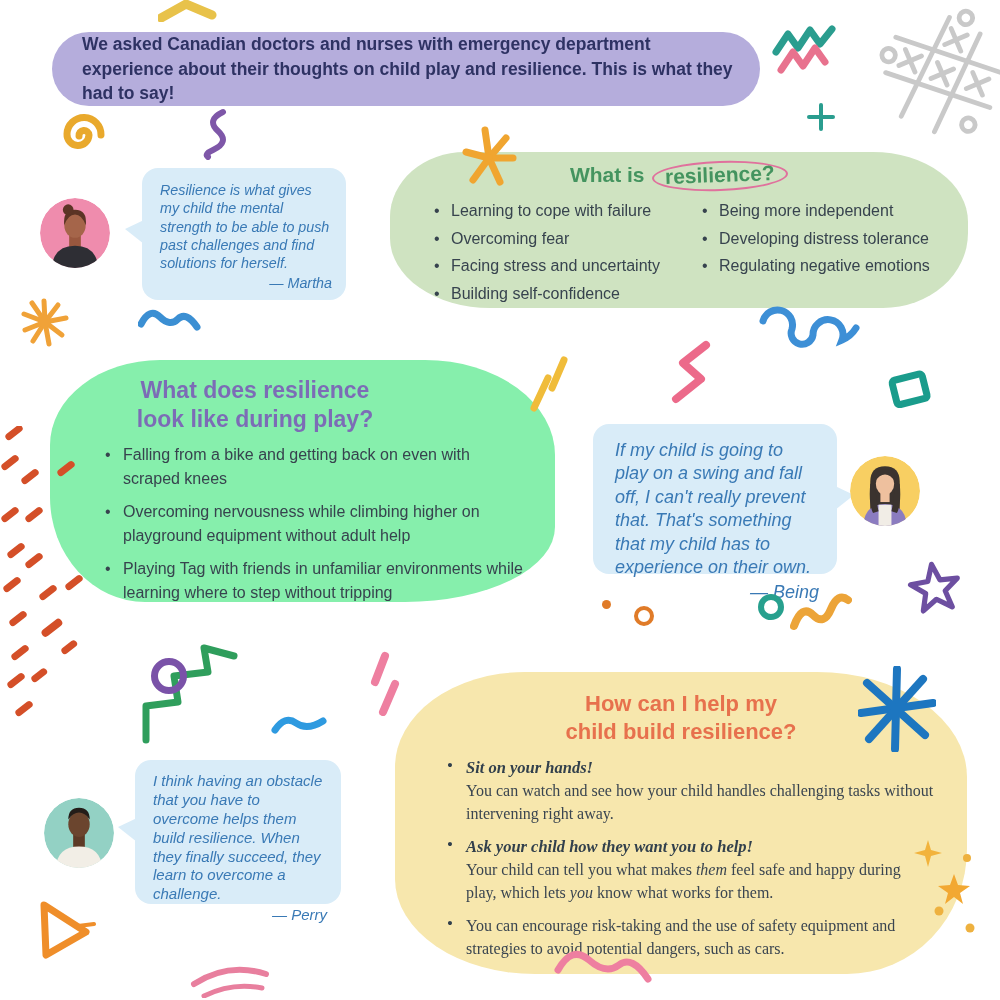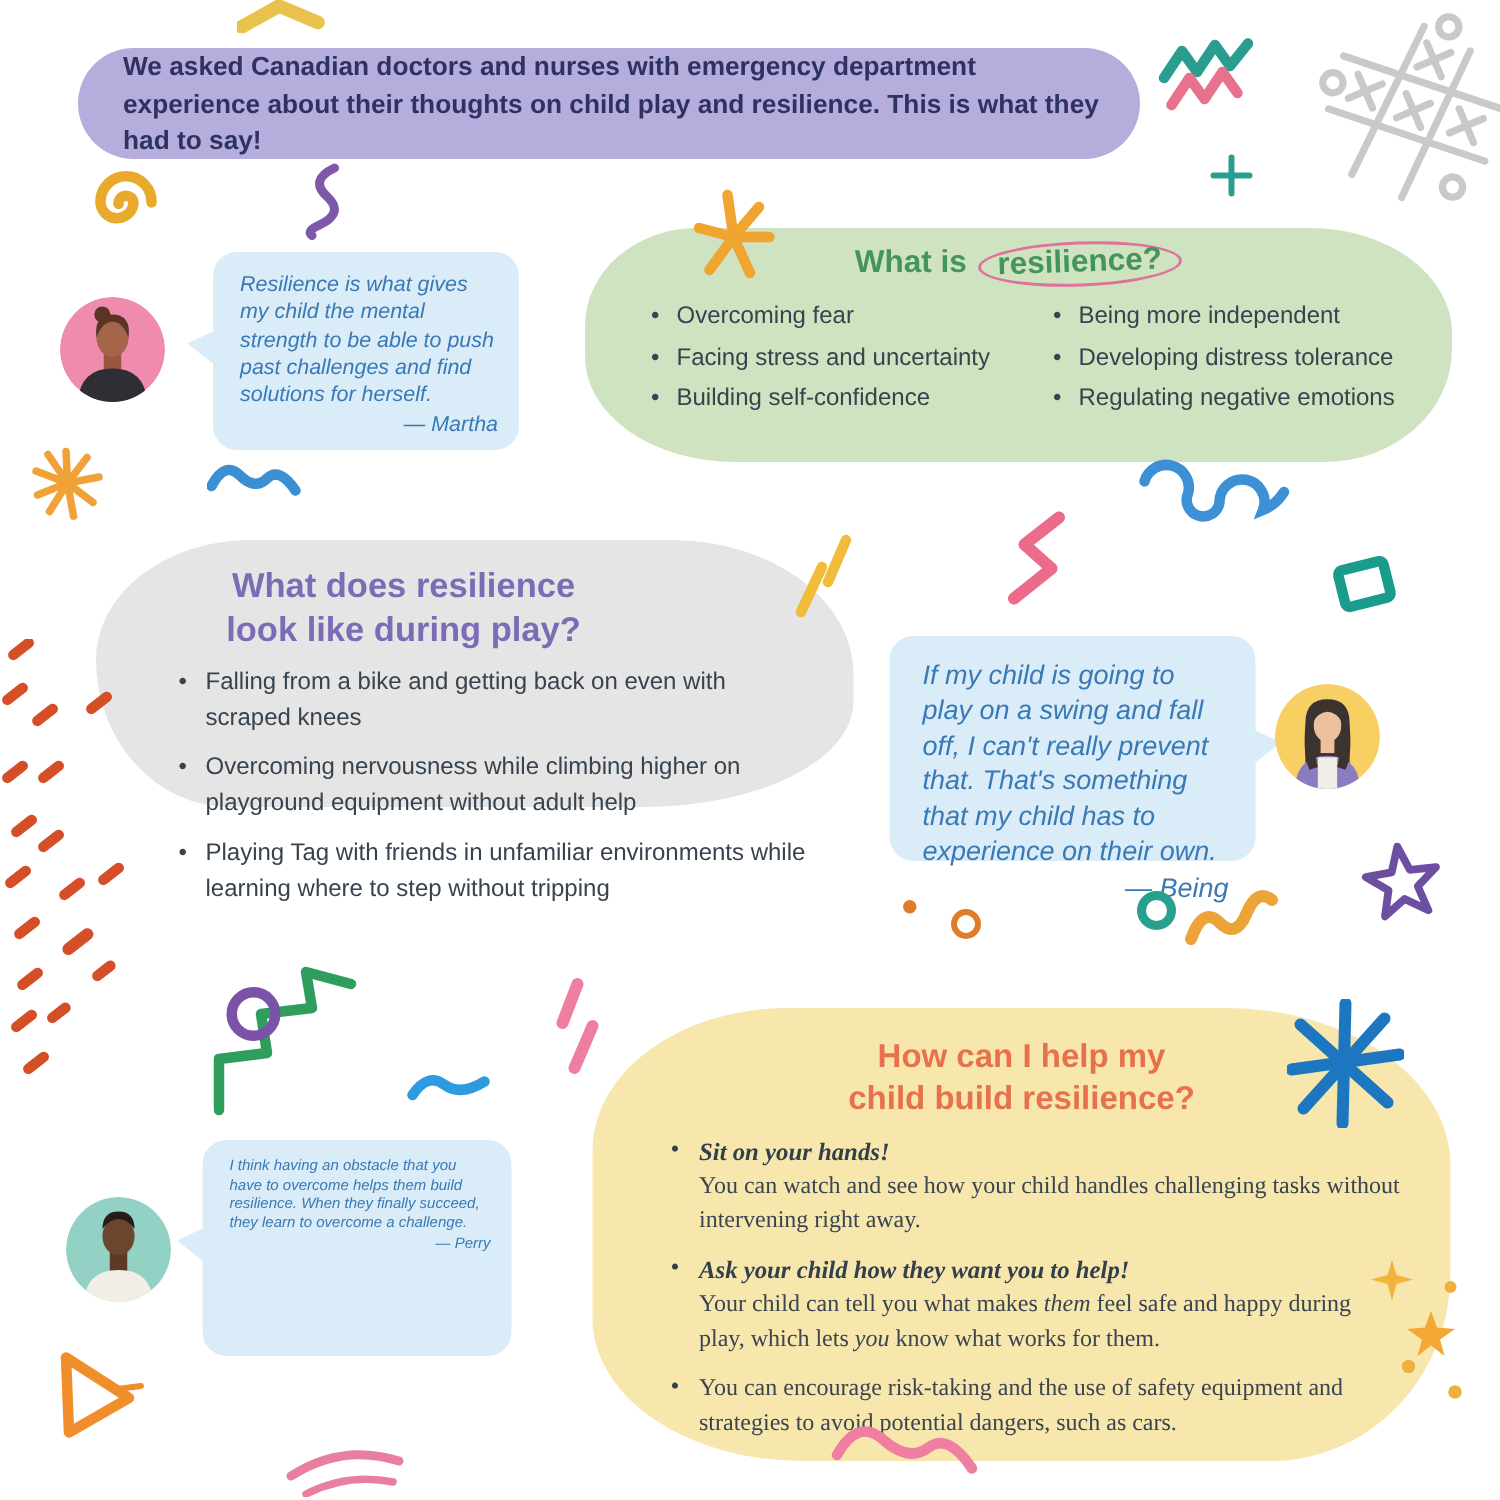--- a/index.html
+++ b/index.html
@@ -18,21 +18,21 @@
   .green-title{margin:0;text-align:center;font-size:21px;font-weight:bold;color:#44945f;}
   .circled{display:inline-block;border:2.5px solid #e0719d;border-radius:50%;
            padding:0 11px 2px;transform:rotate(-2deg);margin-left:2px;}
   .green-cols{display:flex;gap:16px;padding:6px 20px 0 42px;}
   .green-cols ul{flex:0 0 252px;margin:0;padding:0;list-style:none;}
   .green-cols ul+ul{flex:1;}
   .green-cols li{position:relative;padding-left:19px;line-height:27.5px;font-size:16px;
                  color:#37434e;white-space:nowrap;}
   .green-cols li::before{content:"\2022";position:absolute;left:2px;color:#37434e;}
   
-  .blob.pink{left:64px;top:360px;width:505px;height:178px;background:#e5e5e5;
+  .blob.pink{left:50px;top:360px;width:505px;height:242px;background:#86efac;
              border-radius:110px 130px 150px 95px / 85px 95px 75px 105px;padding-top:16px;}
   .pink-title{margin:0;text-align:center;padding-right:95px;font-size:23px;font-weight:bold;
               color:#7c6cb6;line-height:1.24;}
   .pink-bullets{margin:0;padding:10px 28px 0 52px;list-style:none;}
   .pink-bullets li{position:relative;padding-left:21px;margin-bottom:9px;line-height:24px;
                    font-size:16px;color:#37434e;}
   .pink-bullets li::before{content:"\2022";position:absolute;left:3px;color:#37434e;}
   
   .blob.yellow{left:395px;top:672px;width:572px;height:302px;background:#f7e7ad;
                border-radius:130px 150px 120px 140px / 95px 105px 125px 95px;padding-top:18px;}
@@ -50,37 +50,38 @@
                 border-bottom:15px solid transparent;}
   .bubble .tail.left{left:-17px;border-right:19px solid #d9ecf8;}
   .bubble .tail.right{right:-17px;border-left:19px solid #d9ecf8;}
   .bubble p{margin:0;}
   .bubble .attr{text-align:right;margin-top:2px;}
   .bubble.martha{left:142px;top:168px;width:204px;height:132px;padding:13px 14px 10px 18px;
                  font-size:14.3px;line-height:1.28;font-style:italic;}
   .bubble.kelly{left:593px;top:424px;width:244px;height:150px;padding:15px 18px 10px 22px;
                 font-size:18px;line-height:1.3;}
   .bubble.perry{left:135px;top:760px;width:206px;height:144px;padding:12px 14px 10px 18px;
-                font-size:10px;line-height:1.26;}
+                font-size:15px;line-height:1.26;}
   .avatar{position:absolute;z-index:3;}
   .ring{position:absolute;border-radius:50%;z-index:6;}
 </style>
 </head>
 <body>
 
 <div class="canvas">
 
   <div class="banner">
     <p>We asked Canadian doctors and nurses with emergency department experience about their thoughts on child play and resilience. This is what they had to say!</p>
   </div>
 
   <div class="blob green">
     <h2 class="green-title"><span>What is</span> <span class="circled">resilience?</span></h2>
     <div class="green-cols">
       <ul>
+        <li>Learning to cope with failure</li>
           <li>Overcoming fear</li>
           <li>Facing stress and uncertainty</li>
           <li>Building self-confidence</li>
       </ul>
       <ul>
         <li>Being more independent</li>
           <li>Developing distress tolerance</li>
           <li>Regulating negative emotions</li>
       </ul>
     </div>

